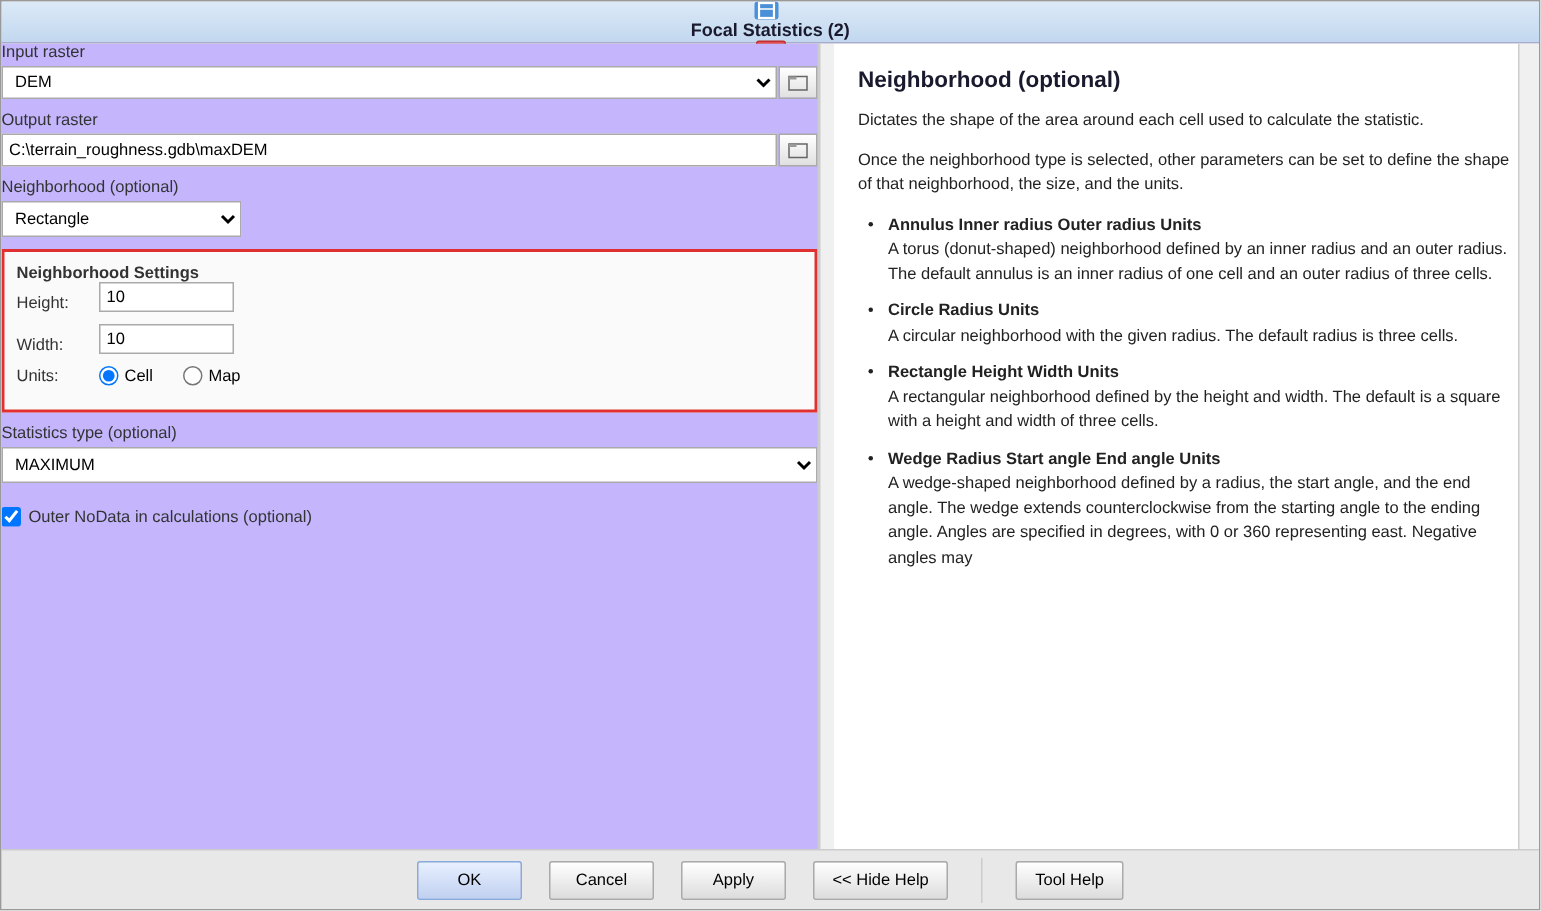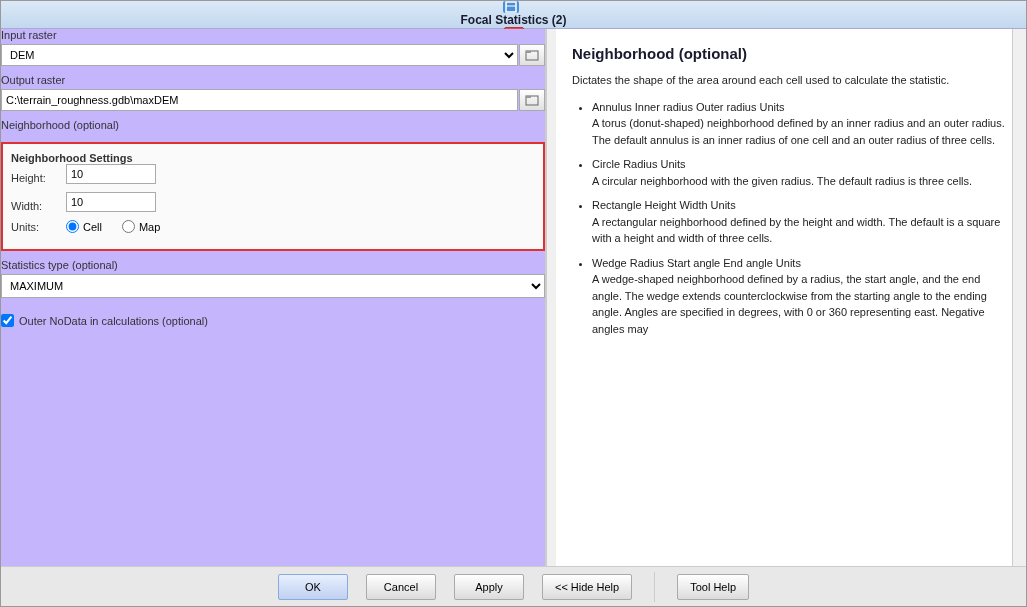--- a/index.html
+++ b/index.html
@@ -223,21 +223,21 @@
     }
 
     .help-list li {
       font-size: 11px;
       color: #222;
       margin-bottom: 8px;
       line-height: 1.5;
     }
 
     .help-list li strong {
-      font-weight: normal;
+      font-weight: bold;
     }
 
     .scrollbar-track {
       position: absolute;
       right: 0;
       top: 0;
       bottom: 0;
       width: 14px;
       background: #f0f0f0;
       border-left: 1px solid #ccc;
@@ -328,20 +328,28 @@
             <svg width="14" height="14" viewBox="0 0 14 14">
                 <rect x="1" y="3" width="12" height="9" fill="none" stroke="#666" stroke-width="1"></rect>
                 <rect x="1" y="3" width="5" height="2" fill="#999"></rect>
               </svg>
           </button>
         </div>
       </div>
 
       <div class="field-group">
         <div class="field-label">Neighborhood (optional)</div>
+        <select class="dropdown-select">
+          <option>Rectangle</option>
+          <option>Circle</option>
+          <option>Annulus</option>
+          <option>Wedge</option>
+          <option>Irregular</option>
+          <option>Weight</option>
+        </select>
       </div>
 
       <div class="neighborhood-box">
         <div class="neighborhood-box-title">Neighborhood Settings</div>
 
         <div class="settings-row">
           <span class="settings-label">Height:</span>
           <input type="text" class="small-input" value="10" style="">
         </div>
 
@@ -386,20 +394,21 @@
         <span class="checkbox-label">Outer NoData in calculations (optional)</span>
       </div>
 
     </div>
 
     <div class="left-scroll-track"></div>
 
     <div class="right-panel">
       <div class="help-title">Neighborhood (optional)</div>
       <p class="help-text">Dictates the shape of the area around each cell used to calculate the statistic.</p>
+      <p class="help-text">Once the neighborhood type is selected, other parameters can be set to define the shape of that neighborhood, the size, and the units.</p>
 
       <ul class="help-list">
         <li>
           <strong>Annulus Inner radius Outer radius Units</strong><br>
           <span>A torus (donut-shaped) neighborhood defined by an inner radius and an outer radius. The default annulus is an inner radius of one cell and an outer radius of three cells.</span>
         </li>
         <li>
           <strong>Circle Radius Units</strong><br>
           <span>A circular neighborhood with the given radius. The default radius is three cells.</span>
         </li>

